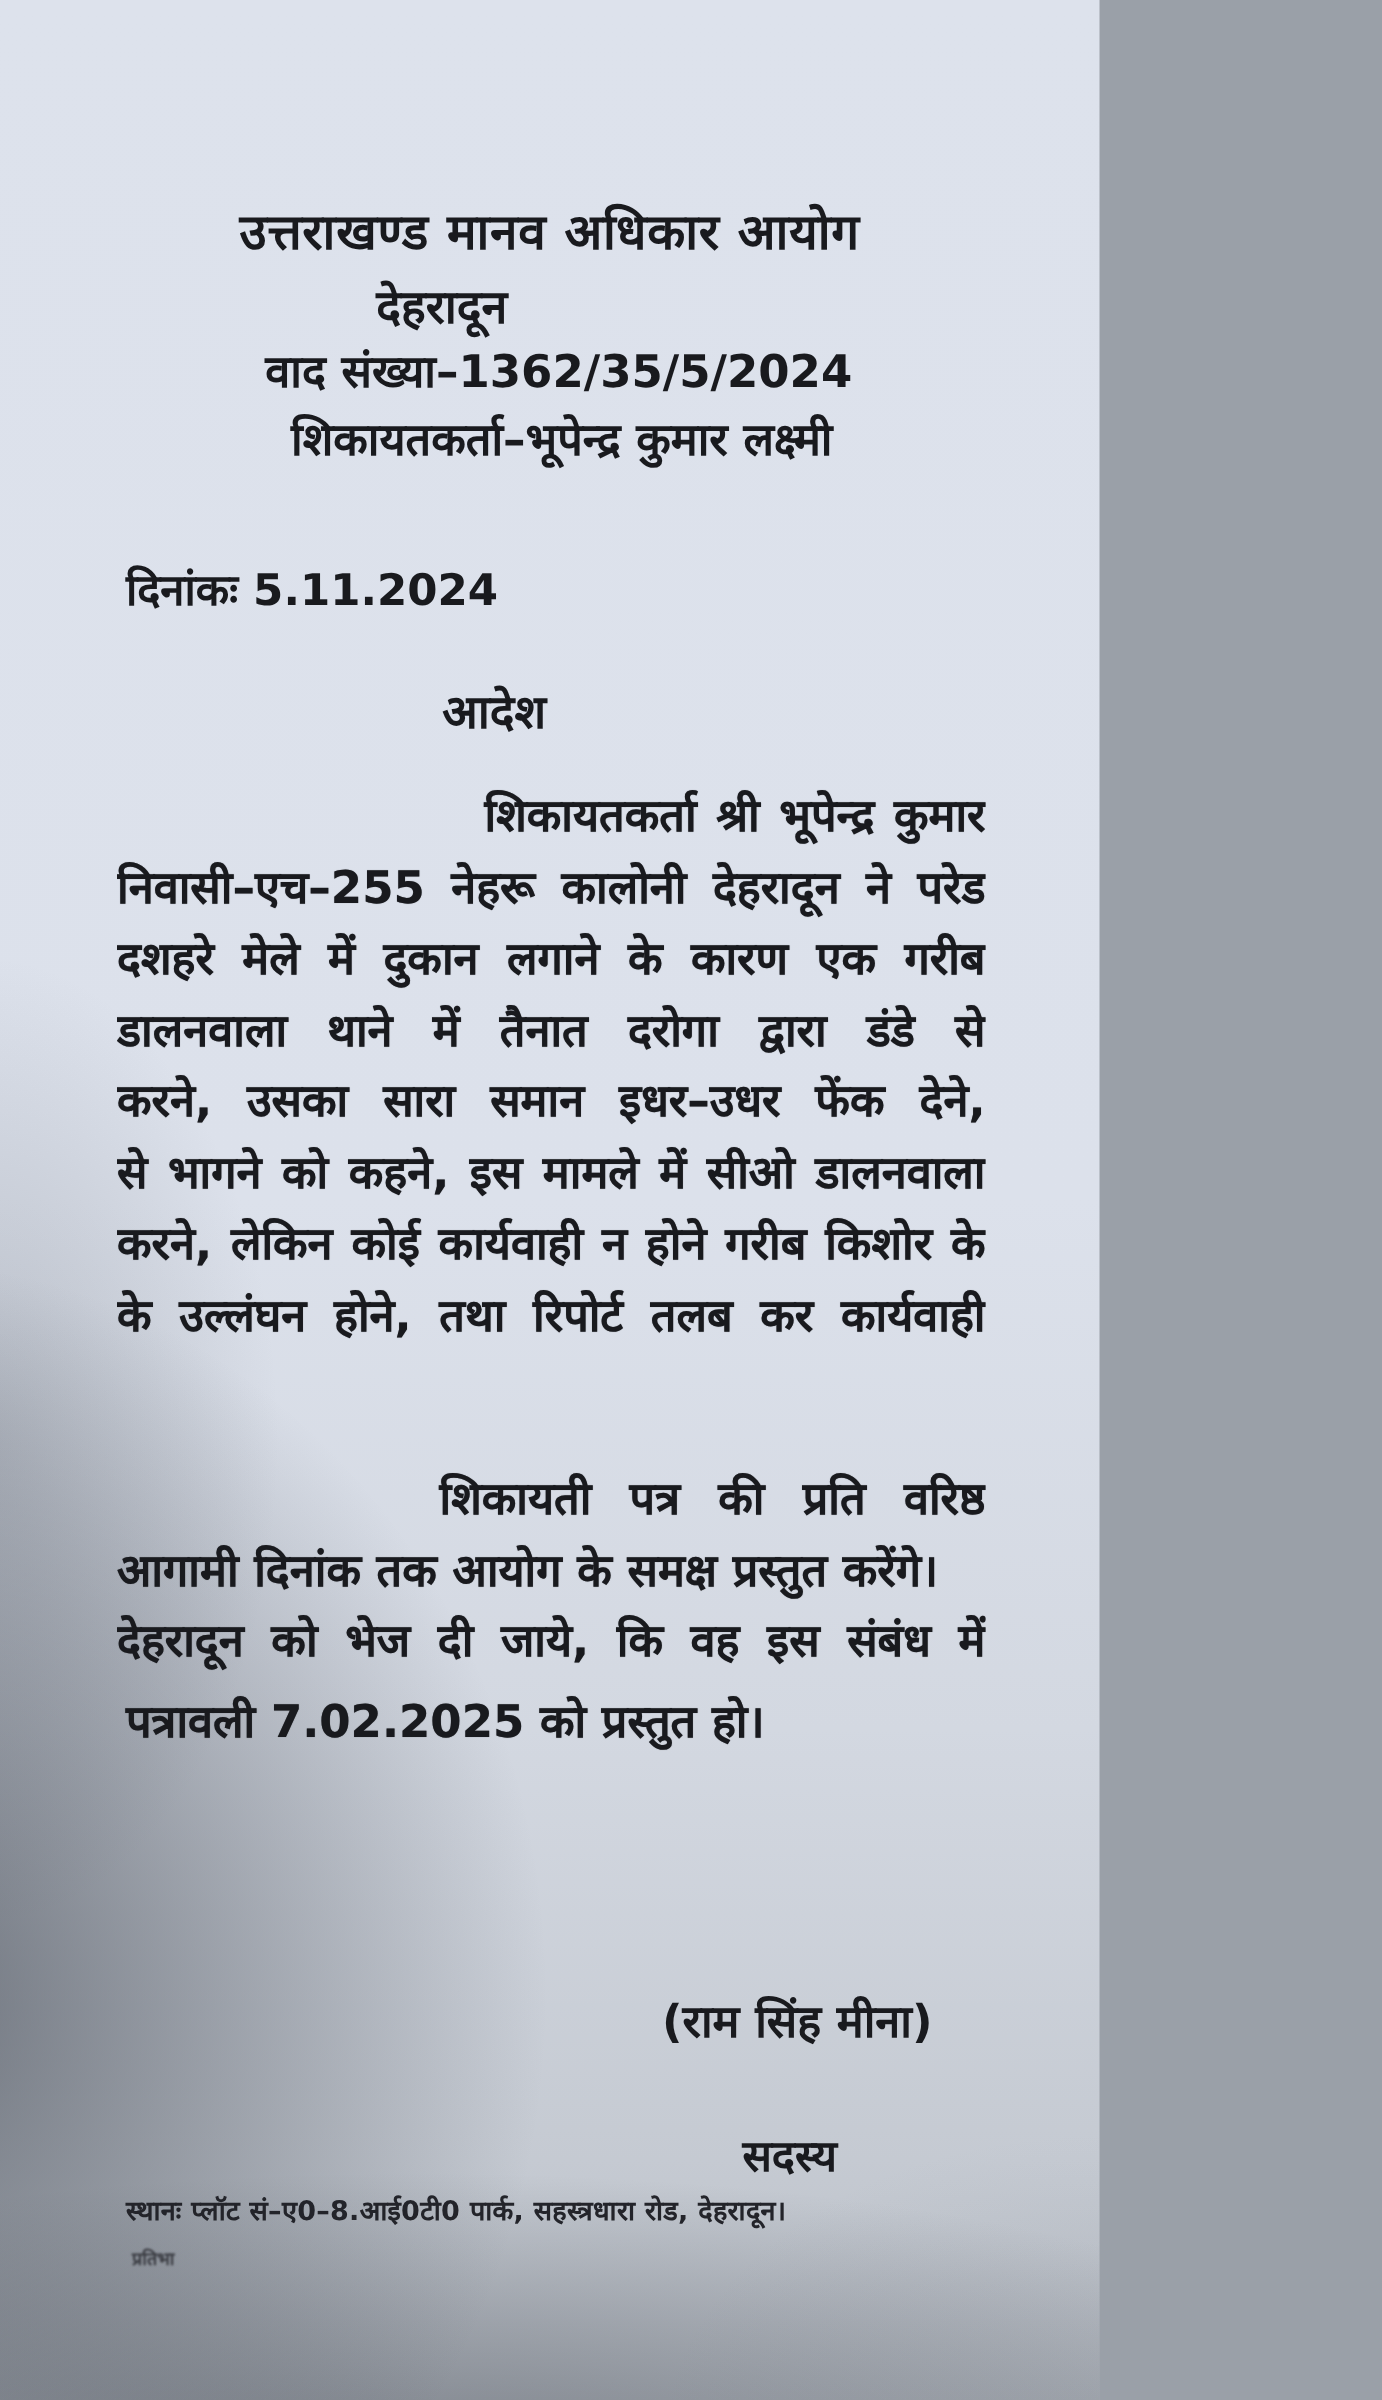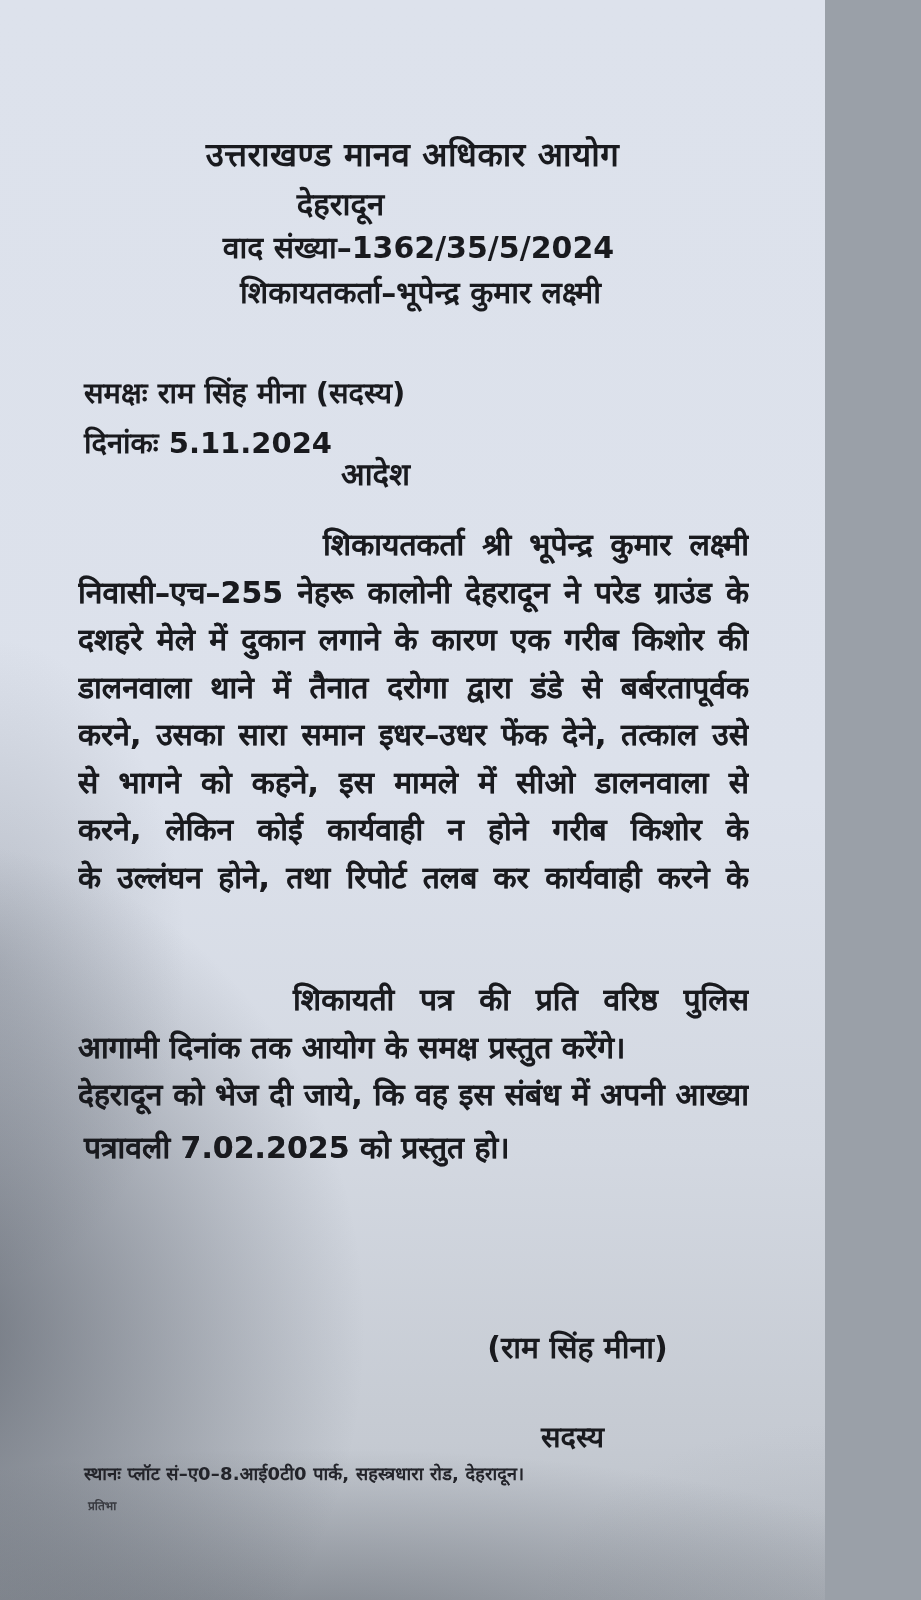--- a/index.html
+++ b/index.html
@@ -1,18 +1,18 @@
 <!DOCTYPE html>
 <html><head>
 <meta charset="utf-8">
 <style>
   html, body { margin: 0; padding: 0; background: #9aa0a8; }
   .page {
     position: relative;
-    width: 825px;
+    width: 733px;
     height: 1600px;
     overflow: hidden;
     font-family: "DejaVu Sans", sans-serif;
     color: #191a1e;
     background:
       radial-gradient(ellipse 640px 720px at -70px 1330px, rgba(52,58,68,0.62), rgba(52,58,68,0) 68%),
       radial-gradient(ellipse 980px 280px at 38% 1650px, rgba(60,66,76,0.50), rgba(60,66,76,0) 72%),
       radial-gradient(ellipse 280px 460px at -10px 960px, rgba(104,110,120,0.30), rgba(104,110,120,0) 70%),
       radial-gradient(ellipse 420px 300px at 100% 102%, rgba(120,126,136,0.18), rgba(120,126,136,0) 70%),
       linear-gradient(180deg, #dde2ec 0%, #dce1eb 50%, #d3d8e1 72%, #c5cad2 90%, #b9bec5 100%);
@@ -52,21 +52,20 @@
 <body>
 
 <div class="page">
 
   <div class="txt center-block hdr-org">उत्तराखण्ड मानव अधिकार आयोग</div>
   <div class="txt center-block hdr-place">देहरादून</div>
   <div class="txt center-block hdr-case">वाद संख्या–1362/35/5/2024</div>
   <div class="txt center-block hdr-comp">शिकायतकर्ता–भूपेन्द्र कुमार लक्ष्मी</div>
 
   <div class="txt meta-block">
-    <div>समक्षः राम सिंह मीना (सदस्य)</div>
     <div>दिनांकः 5.11.2024</div>
   </div>
 
   <div class="txt order-heading">आदेश</div>
 
   <div class="txt para p1">
     <div class="line indent-1">शिकायतकर्ता श्री भूपेन्द्र कुमार लक्ष्मी</div>
     <div class="line">निवासी–एच–255 नेहरू कालोनी देहरादून ने परेड ग्राउंड के बाहर</div>
     <div class="line">दशहरे मेले में दुकान लगाने के कारण एक गरीब किशोर की</div>
     <div class="line">डालनवाला थाने में तैनात दरोगा द्वारा डंडे से बर्बरतापूर्वक पिटाई</div>

